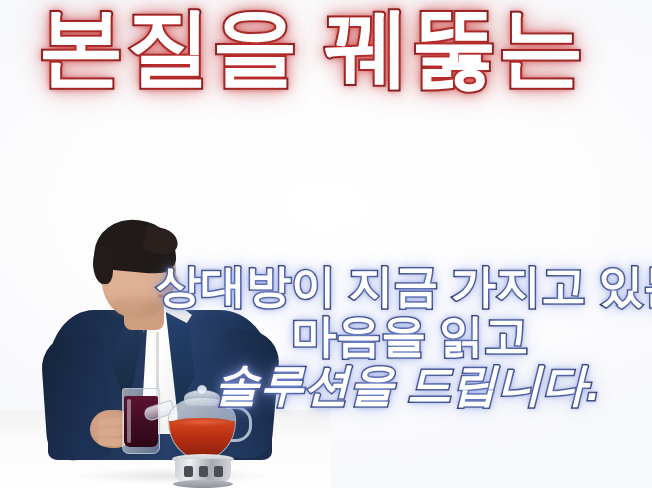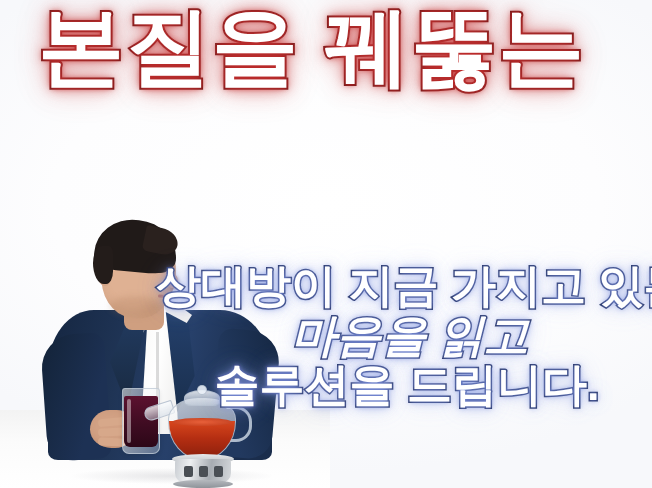--- a/index.html
+++ b/index.html
@@ -475,22 +475,22 @@
     white-space: nowrap;
     -webkit-text-stroke: 3px #1d2a56;
     paint-order: stroke fill;
     text-shadow:
       0 0 4px rgba(120, 140, 220, 0.90),
       0 0 10px rgba(130, 150, 225, 0.62),
       0 0 18px rgba(150, 170, 235, 0.40),
       0 0 28px rgba(170, 185, 240, 0.24);
   }
   .subtitle-line.s1 { text-align: left; margin-left: 6px; }
-  .subtitle-line.s2 { margin-top: 2px; margin-left: 18px; font-style: italic; }
-  .subtitle-line.s3 { margin-top: 2px; margin-left: 12px; }
+  .subtitle-line.s2 { margin-top: 2px; margin-left: 18px; }
+  .subtitle-line.s3 { margin-top: 2px; margin-left: 12px; font-style: italic; }
 </style>
 </head>
 <body>
 
 <div id="thumbnail">
 
   <div class="bg-base"></div>
   <div class="bg-table"></div>
 
   <div class="subject">

